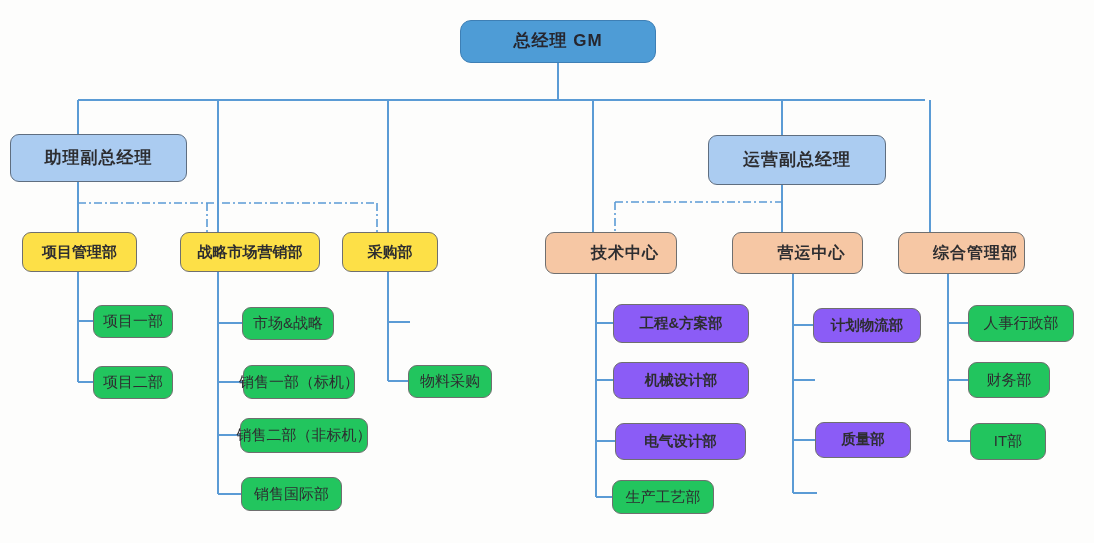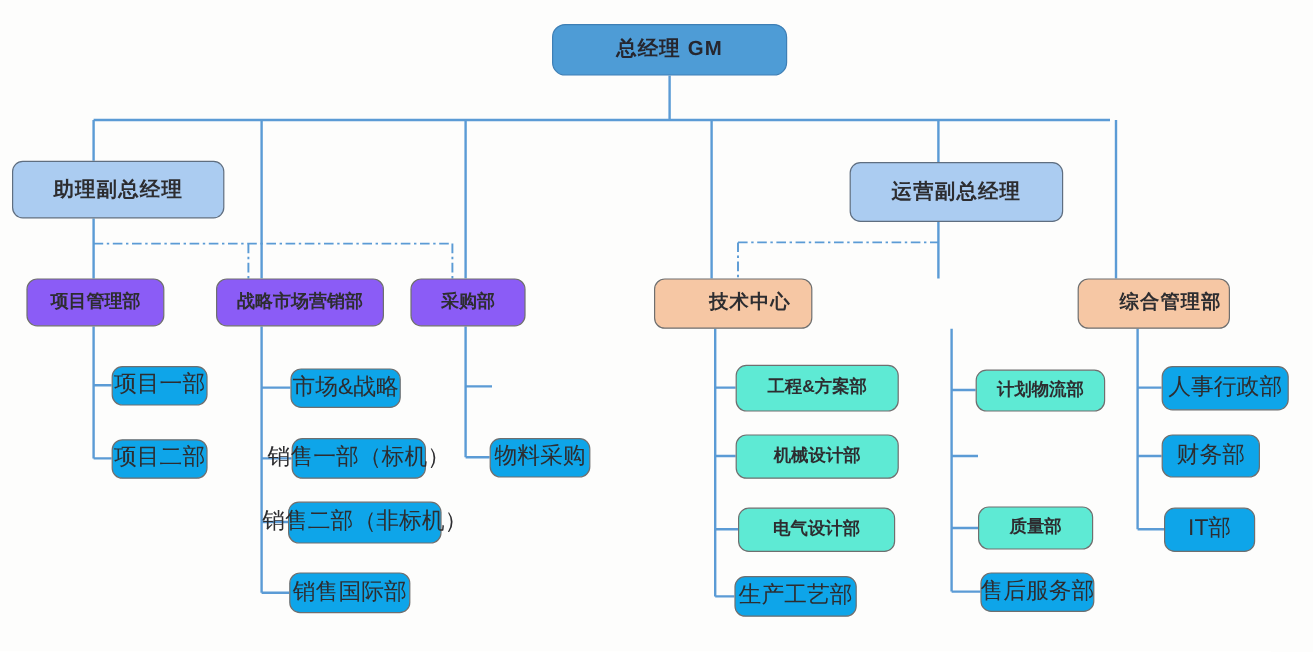--- a/index.html
+++ b/index.html
@@ -28,33 +28,33 @@
     border-radius:11px;
     font-weight:bold;font-size:17px;letter-spacing:1px;
     color:#26262e;
   }
   .deputy{
     background:#abccf1;
     border-color:#5f6e80;
     font-weight:bold;font-size:17px;letter-spacing:1px;
   }
   .dept{
-    background:#8b5cf6;
+    background:#fde047;
     font-weight:bold;font-size:15px;
   }
   .center{
     background:#f6c7a4;
     font-weight:bold;font-size:16px;letter-spacing:1px;padding-left:28px;
   }
   .leaf{
-    background:#0ea5e9;
-    font-size:19px;
+    background:#22c55e;
+    font-size:15px;
   }
   .leaf.hl{
-    background:#5eead4;
+    background:#8b5cf6;
     font-weight:bold;font-size:14.5px;
   }
 </style>
 </head>
 <body>
 
 <div class="canvas">
 
   <svg class="connectors" viewBox="0 0 1094 543" fill="none" stroke="#5b9bd5" stroke-width="2">
 
@@ -81,38 +81,38 @@
 
   <div class="node root" style="left:460px;top:20px;width:196px;height:43px">总经理 GM</div>
 
   <div class="node deputy" style="left:10px;top:134px;width:177px;height:48px">助理副总经理</div>
   <div class="node deputy" style="left:708px;top:135px;width:178px;height:50px">运营副总经理</div>
 
   <div class="node dept" style="left:22px;top:232px;width:115px;height:40px">项目管理部</div>
   <div class="node dept" style="left:180px;top:232px;width:140px;height:40px">战略市场营销部</div>
   <div class="node dept" style="left:342px;top:232px;width:96px;height:40px">采购部</div>
   <div class="node center" style="left:545px;top:232px;width:132px;height:42px">技术中心</div>
+  <div class="node center" style="left:732px;top:232px;width:131px;height:42px">营运中心</div>
   <div class="node center" style="left:898px;top:232px;width:127px;height:42px">综合管理部</div>
 
   <div class="node leaf" style="left:93px;top:305px;width:80px;height:33px">项目一部</div>
   <div class="node leaf" style="left:93px;top:366px;width:80px;height:33px">项目二部</div>
 
   <div class="node leaf" style="left:242px;top:307px;width:92px;height:33px">市场&amp;战略</div>
   <div class="node leaf" style="left:243px;top:365px;width:112px;height:34px">销售一部（标机）</div>
   <div class="node leaf" style="left:240px;top:418px;width:128px;height:35px">销售二部（非标机）</div>
   <div class="node leaf" style="left:241px;top:477px;width:101px;height:34px">销售国际部</div>
 
   <div class="node leaf" style="left:408px;top:365px;width:84px;height:33px">物料采购</div>
 
   <div class="node leaf hl" style="left:613px;top:304px;width:136px;height:39px">工程&amp;方案部</div>
   <div class="node leaf hl" style="left:613px;top:362px;width:136px;height:37px">机械设计部</div>
   <div class="node leaf hl" style="left:615px;top:423px;width:131px;height:37px">电气设计部</div>
   <div class="node leaf" style="left:612px;top:480px;width:102px;height:34px">生产工艺部</div>
 
   <div class="node leaf hl" style="left:813px;top:308px;width:108px;height:35px">计划物流部</div>
   <div class="node leaf hl" style="left:815px;top:422px;width:96px;height:36px">质量部</div>
-  <div class="node leaf" style="left:817px;top:477px;width:95px;height:33px">售后服务部</div>
 
   <div class="node leaf" style="left:968px;top:305px;width:106px;height:37px">人事行政部</div>
   <div class="node leaf" style="left:968px;top:362px;width:82px;height:36px">财务部</div>
   <div class="node leaf" style="left:970px;top:423px;width:76px;height:37px">IT部</div>
 
 </div>
 
 </body></html>

